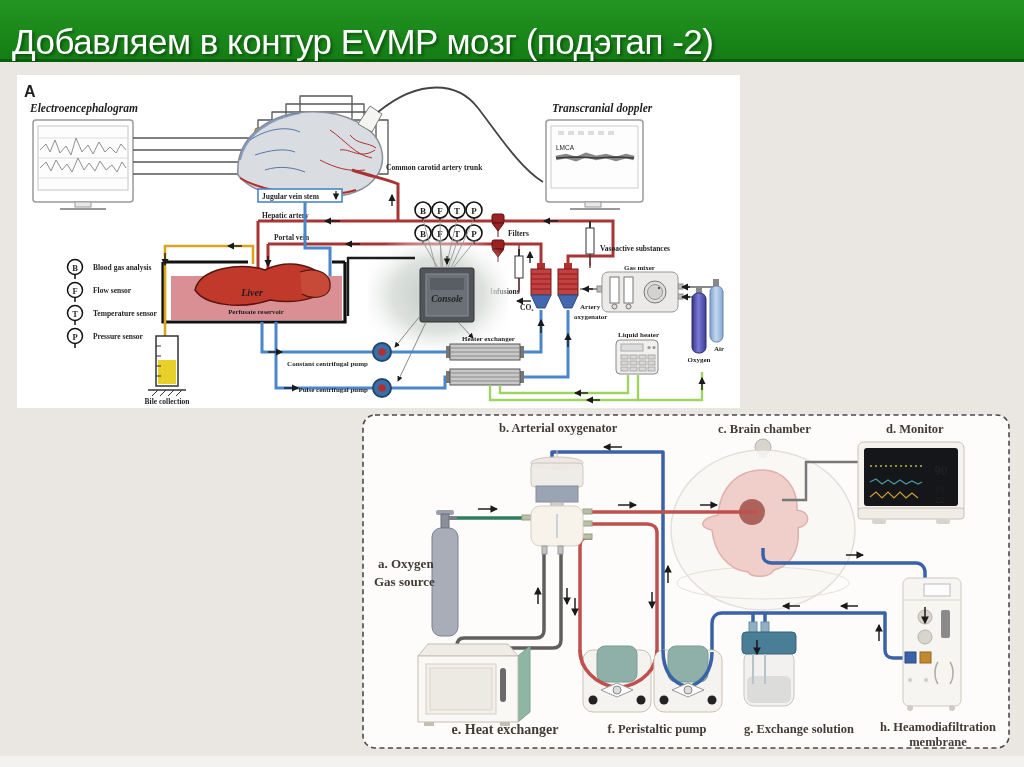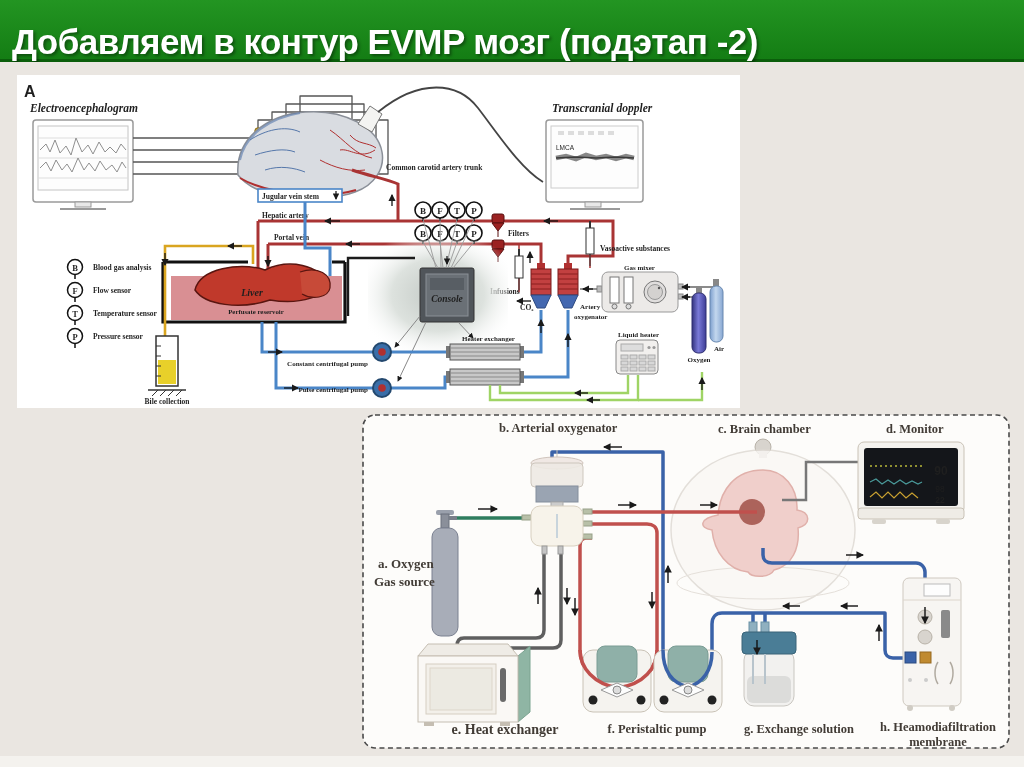--- a/index.html
+++ b/index.html
@@ -1,21 +1,21 @@
 <!DOCTYPE html>
 <html><head>
 <meta charset="utf-8">
 <style>
   html,body{margin:0;padding:0;background:#c9c6c2;}
   .slide{position:relative;width:1024px;height:767px;background:#eae6e1;overflow:hidden;
          font-family:"Liberation Sans",sans-serif;}
   .title-bar{position:absolute;left:0;top:0;width:1024px;height:59px;
     background:linear-gradient(#239522,#147d14);border-bottom:3px solid #0b5e0b;
     display:flex;align-items:center;}
-  .title-bar span{color:#ffffff;font-weight:bold;font-size:35px;padding-left:12px;
+  .title-bar span{color:#ffffff;font-weight:normal;font-size:35px;padding-left:12px;
     letter-spacing:-0.5px;text-shadow:2px 2px 3px rgba(0,0,0,.38);white-space:nowrap;margin-top:24px;}
   svg{position:absolute;left:0;top:0;}
   text{font-family:"Liberation Serif",serif;fill:#1f1f1f;}
   .sans{font-family:"Liberation Sans",sans-serif;}
   .lblB{fill:#413b35;font-weight:bold;}
 </style>
 </head>
 <body>
 
 <div class="slide">

